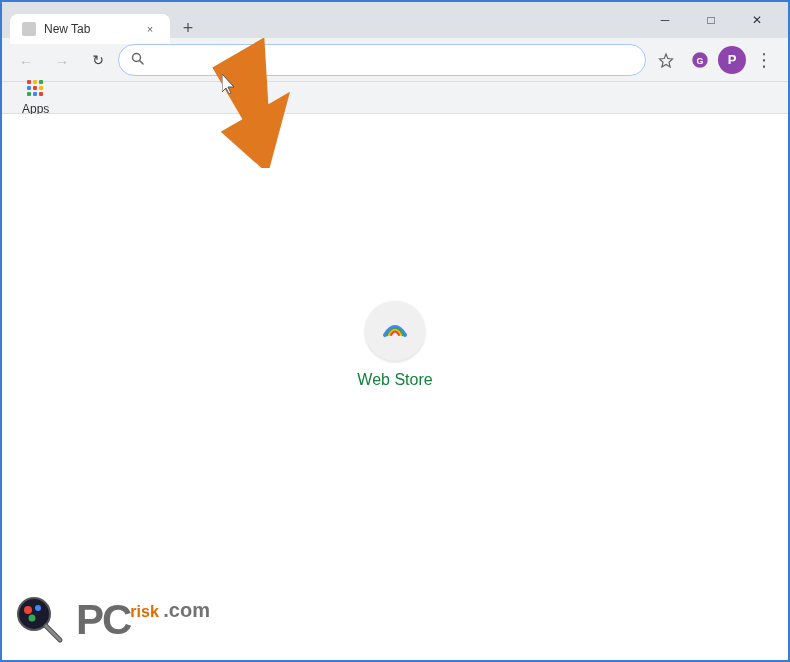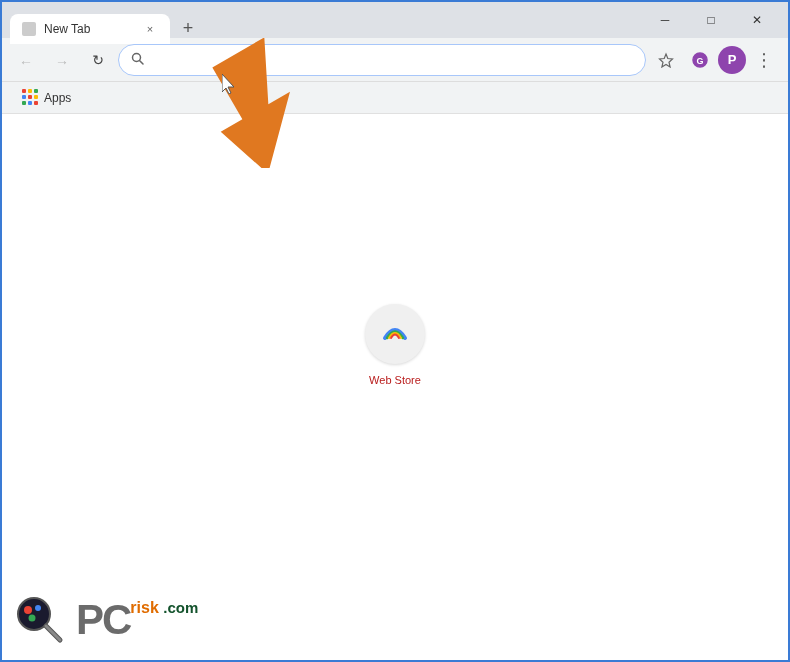--- a/index.html
+++ b/index.html
@@ -179,20 +179,21 @@
     }
     .bookmark-item {
       display: flex;
       align-items: center;
       gap: 5px;
       padding: 4px 8px;
       border-radius: 4px;
       cursor: pointer;
       font-size: 12px;
       color: #333;
+      flex-direction: column;
     }
     .apps-icon {
       display: grid;
       grid-template-columns: repeat(3, 5px);
       grid-template-rows: repeat(3, 5px);
       gap: 1px;
     }
     .apps-dot {
       width: 4px;
       height: 4px;
@@ -223,22 +224,22 @@
       width: 60px;
       height: 60px;
       border-radius: 50%;
       background: #f0f0f0;
       display: flex;
       align-items: center;
       justify-content: center;
       box-shadow: 0 1px 3px rgba(0,0,0,0.15);
     }
     .web-store-label {
-      font-size: 11px;
-      color: #b91c1c;
+      font-size: 16px;
+      color: #15803d;
     }
 
     
     .orange-arrow {
       position: absolute;
       top: 36px;
       left: 200px;
       z-index: 10;
       pointer-events: none;
     }
@@ -269,22 +270,22 @@
       font-family: Arial Black, sans-serif;
     }
     .watermark-text-risk {
       font-size: 16px;
       font-weight: 700;
       color: #e06c00;
       font-family: Arial, sans-serif;
       line-height: 1;
     }
     .watermark-text-com {
-      font-size: 15px;
-      color: #14532d;
+      font-size: 20px;
+      color: #737373;
       font-weight: 600;
     }
     .watermark-text-wrap {
       display: flex;
       flex-direction: row;
       align-items: flex-start;
     }
     .watermark-pc-row {
       display: flex;
       align-items: baseline;

